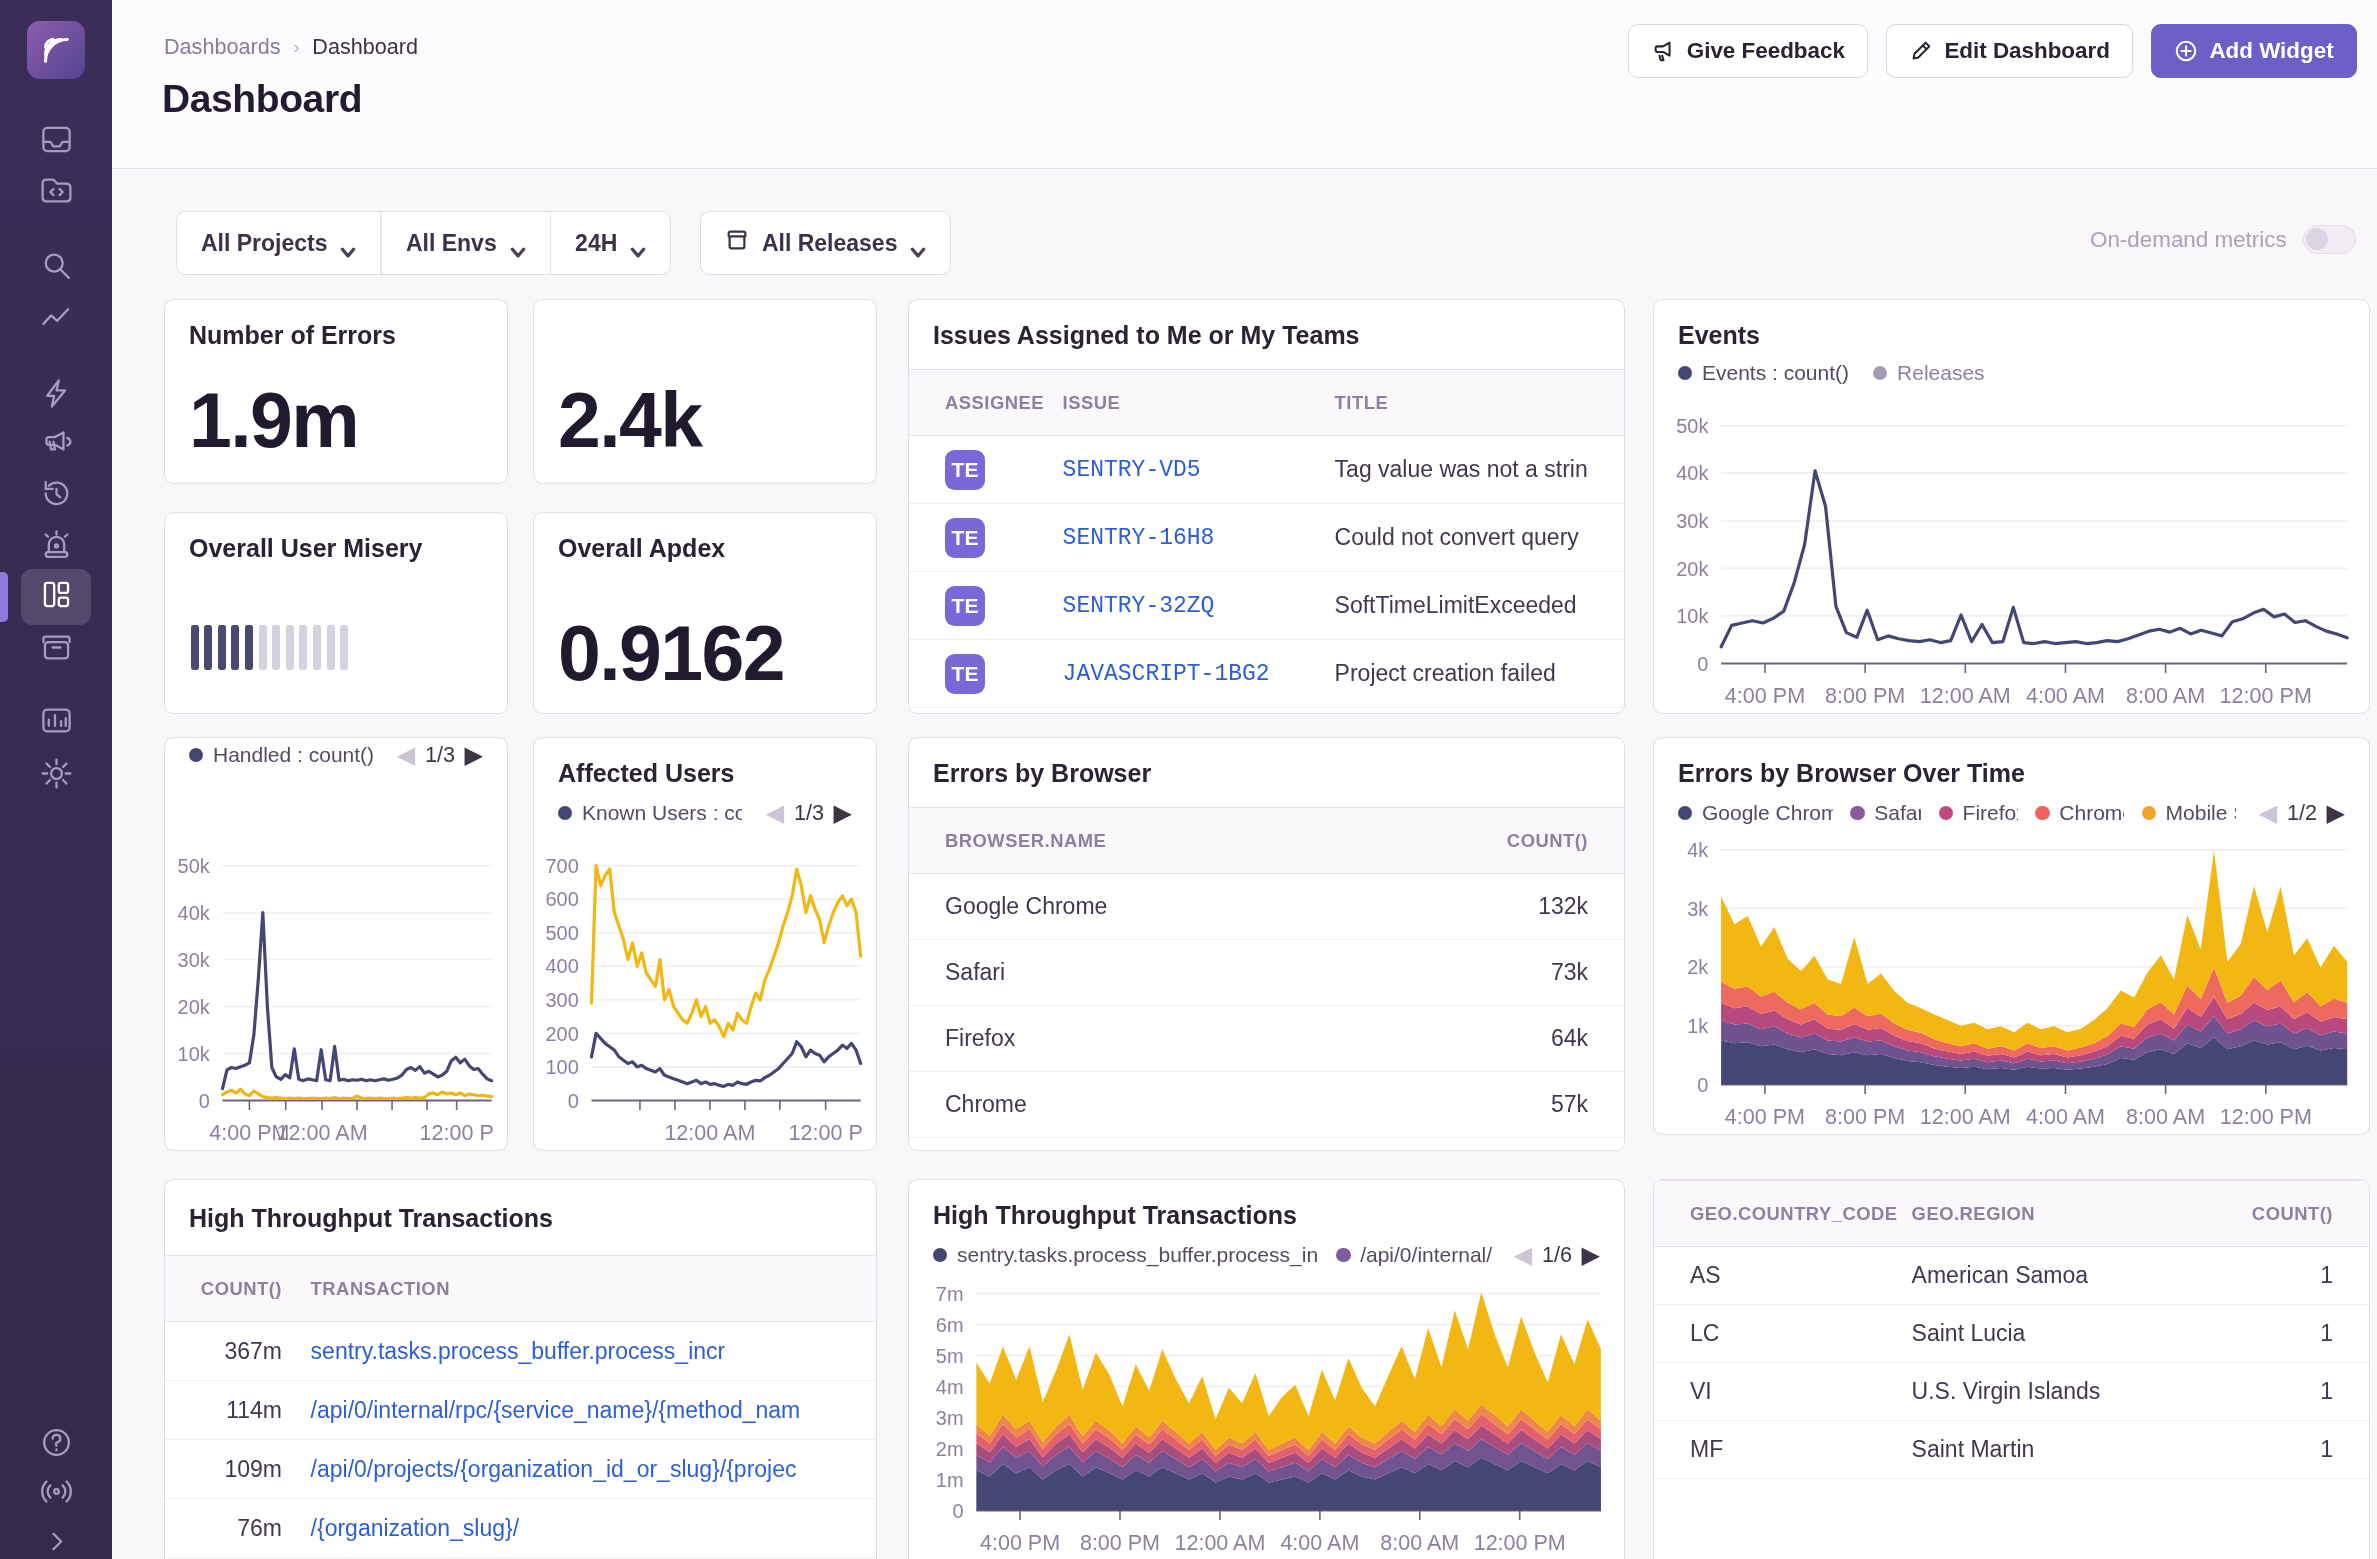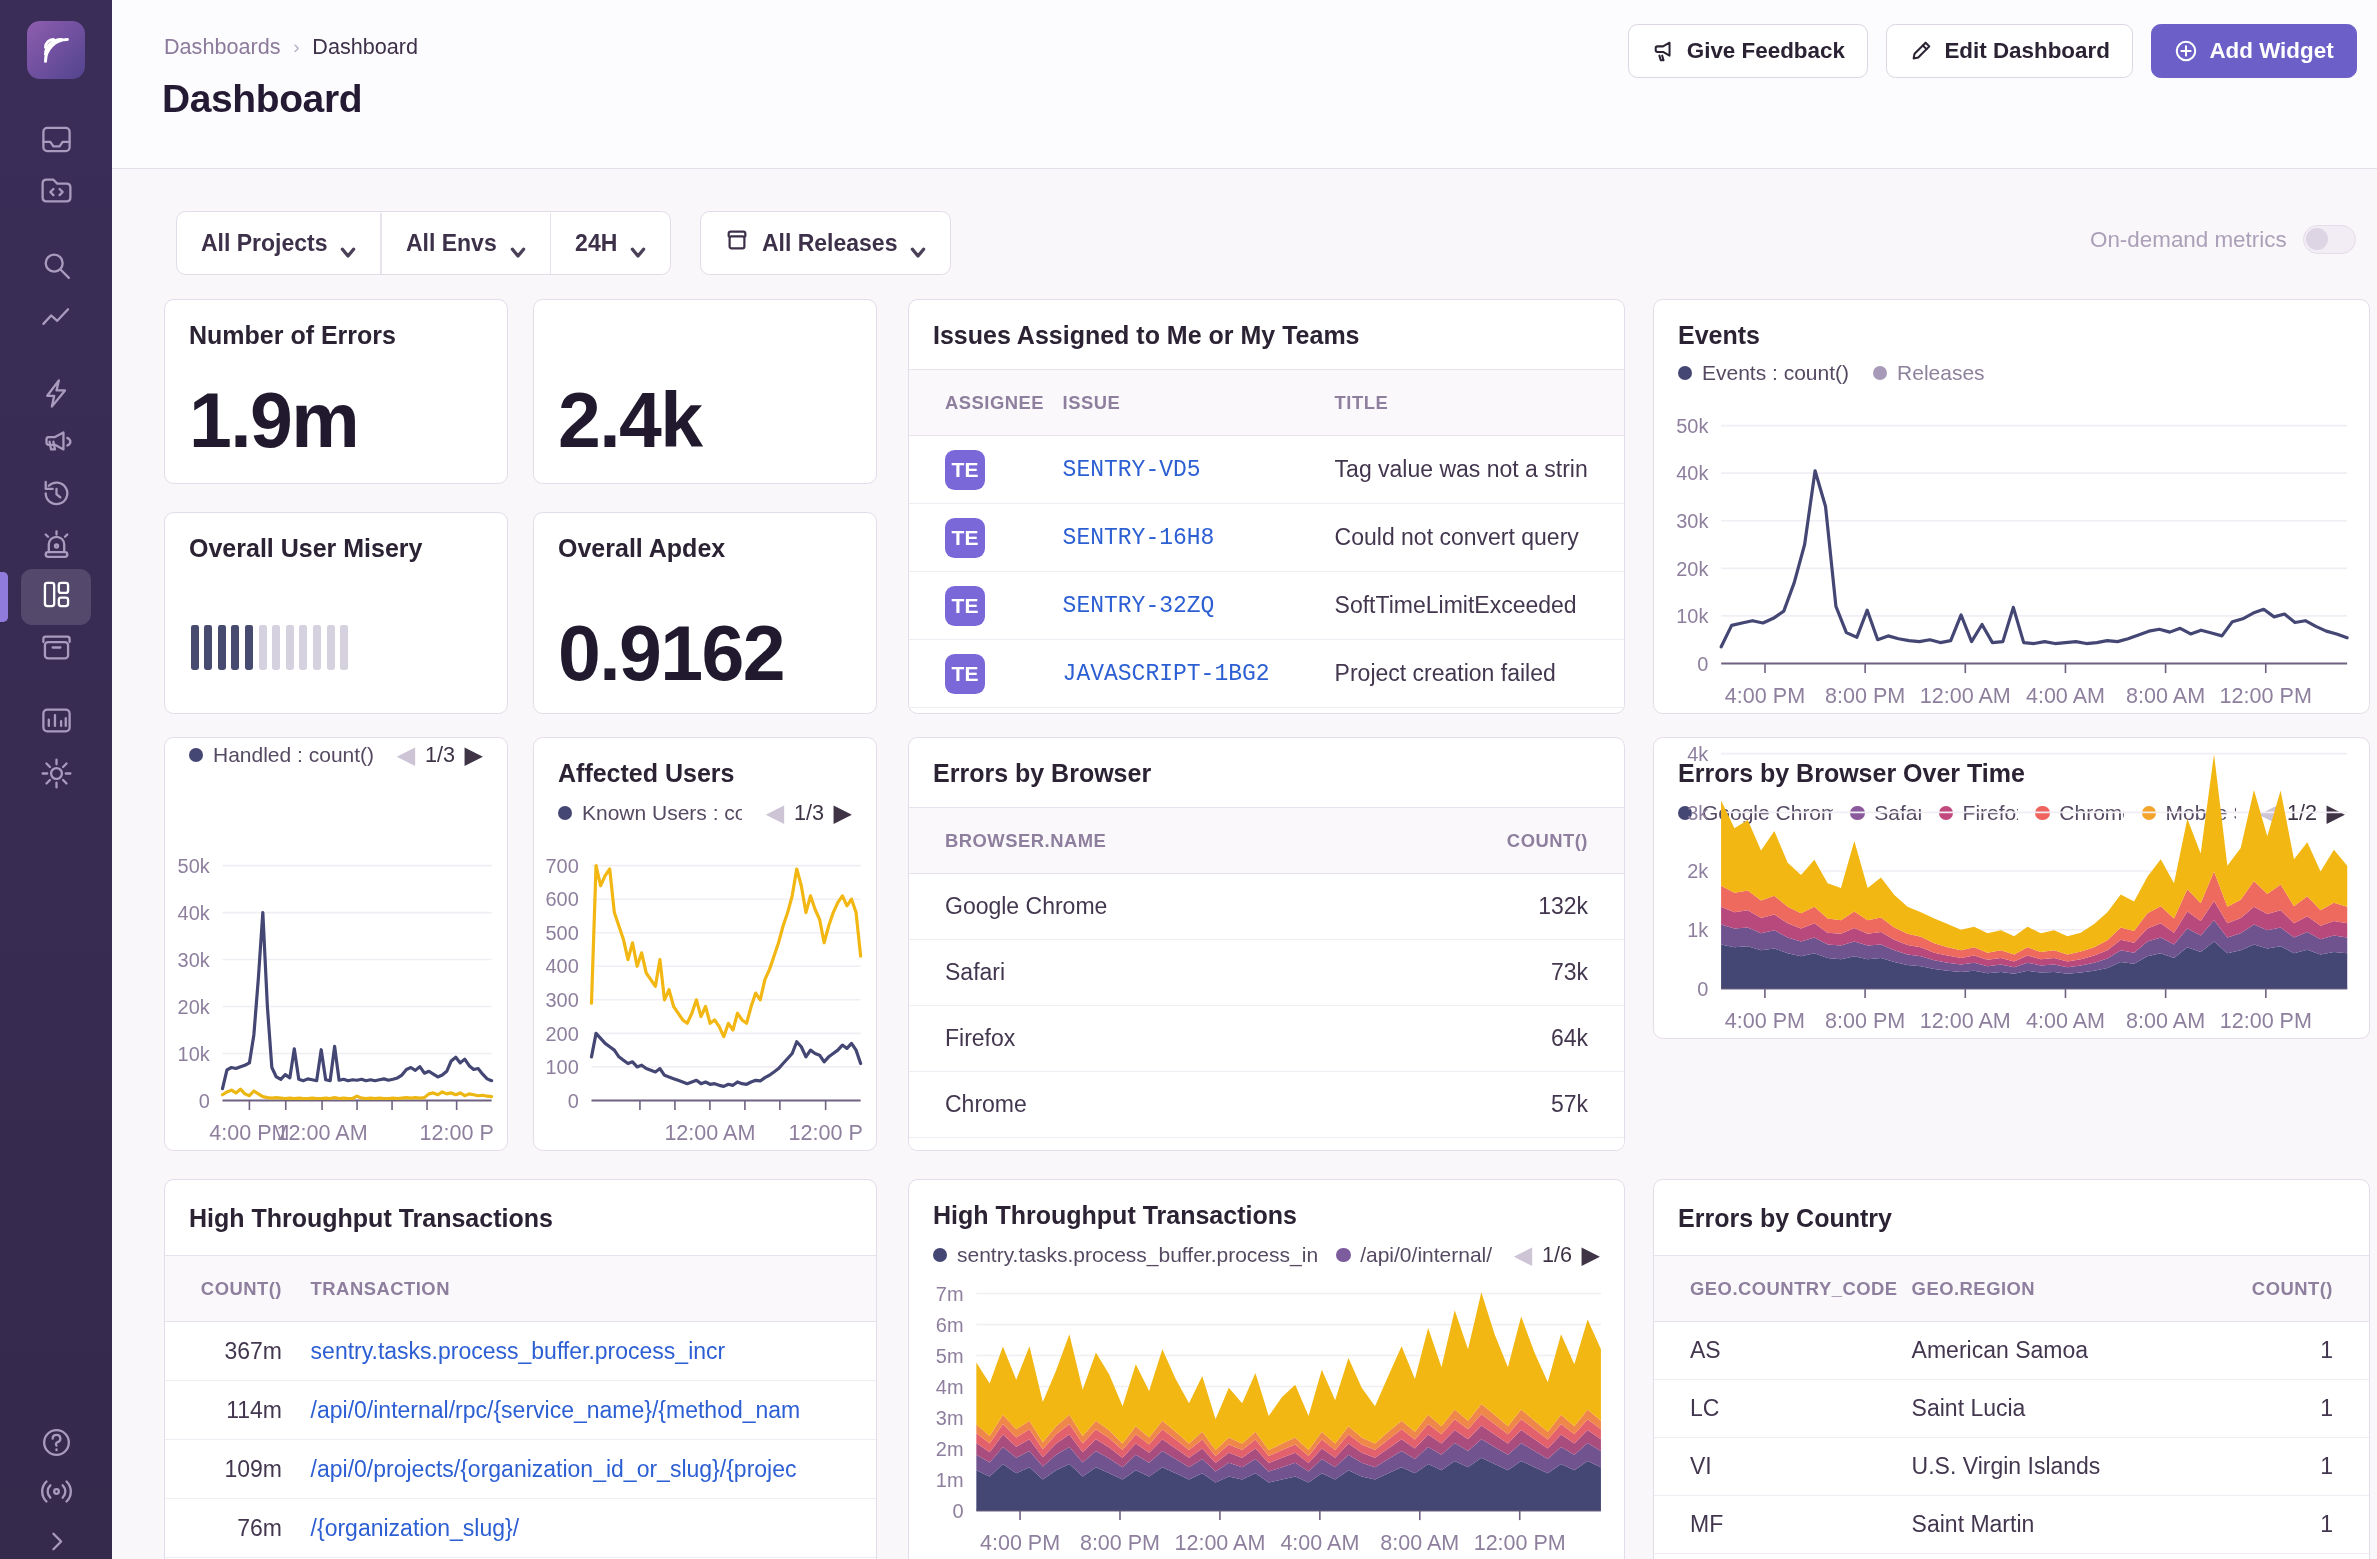--- a/index.html
+++ b/index.html
@@ -480,21 +480,21 @@
       </div>
       <div class="tbl-row grid-browser">
         <div class="cell first">Chrome</div>
           <div class="cell right">57k</div>
       </div>
       <div class="tbl-row grid-browser">
         
       </div>
     </section>
 
-    <section class="card" style="left:1541px;top:568px;width:717px;height:302px">
+    <section class="card" style="left:1541px;top:568px;width:717px;height:398px">
       <div class="w-title">Errors by Browser Over Time</div>
       <div class="legend-row" style="gap:17.6px">
         <div class="legend-item">
           <span class="dot" style="background-color: rgb(68, 70, 116);"></span>
           <span class="lbl">Google Chrome</span>
           </div>
         <div class="legend-item">
           <span class="dot" style="background-color: rgb(138, 90, 157);"></span>
           <span class="lbl">Safari</span>
           </div>
@@ -620,21 +620,20 @@
             <path d="M 84 233.4857142857143 L 100.7 241.3 L 117.3 225.7 L 134.0 237.4 L 150.6 229.6 L 167.3 245.1 L 184.0 233.5 L 200.6 225.7 L 217.3 241.3 L 233.9 229.6 L 250.6 237.4 L 267.3 245.1 L 283.9 233.5 L 300.6 241.3 L 317.2 229.6 L 333.9 237.4 L 350.6 245.1 L 367.2 237.4 L 383.9 249.0 L 400.5 241.3 L 417.2 245.1 L 433.9 237.4 L 450.5 249.0 L 467.2 245.1 L 483.8 241.3 L 500.5 249.0 L 517.1 237.4 L 533.8 245.1 L 550.5 233.5 L 567.1 241.3 L 583.8 245.1 L 600.4 237.4 L 617.1 229.6 L 633.8 237.4 L 650.4 225.7 L 667.1 233.5 L 683.7 221.8 L 700.4 229.6 L 717.1 217.9 L 733.7 225.7 L 750.4 233.5 L 767.0 221.8 L 783.7 229.6 L 800.4 237.4 L 817.0 225.7 L 833.7 233.5 L 850.3 221.8 L 867.0 229.6 L 867.0 284.0 L 850.3 284.0 L 833.7 284.0 L 817.0 284.0 L 800.4 284.0 L 783.7 284.0 L 767.0 284.0 L 750.4 284.0 L 733.7 284.0 L 717.1 284.0 L 700.4 284.0 L 683.7 284.0 L 667.1 284.0 L 650.4 284.0 L 633.8 284.0 L 617.1 284.0 L 600.4 284.0 L 583.8 284.0 L 567.1 284.0 L 550.5 284.0 L 533.8 284.0 L 517.1 284.0 L 500.5 284.0 L 483.8 284.0 L 467.2 284.0 L 450.5 284.0 L 433.9 284.0 L 417.2 284.0 L 400.5 284.0 L 383.9 284.0 L 367.2 284.0 L 350.6 284.0 L 333.9 284.0 L 317.2 284.0 L 300.6 284.0 L 283.9 284.0 L 267.3 284.0 L 250.6 284.0 L 233.9 284.0 L 217.3 284.0 L 200.6 284.0 L 184.0 284.0 L 167.3 284.0 L 150.6 284.0 L 134.0 284.0 L 117.3 284.0 L 100.7 284.0 L 84.0 284.0 Z" fill="#444674" stroke="none"></path>
             <path d="M 84 214.05714285714288 L 100.7 223.8 L 117.3 204.3 L 134.0 217.9 L 150.6 209.4 L 167.3 228.8 L 184.0 214.1 L 200.6 204.3 L 217.3 223.8 L 233.9 209.4 L 250.6 218.7 L 267.3 229.6 L 283.9 214.1 L 300.6 224.2 L 317.2 209.4 L 333.9 219.5 L 350.6 229.6 L 367.2 219.5 L 383.9 235.0 L 400.5 224.2 L 417.2 229.6 L 433.9 219.5 L 450.5 235.0 L 467.2 229.6 L 483.8 224.2 L 500.5 235.0 L 517.1 219.5 L 533.8 229.6 L 550.5 214.1 L 567.1 224.2 L 583.8 229.6 L 600.4 219.5 L 617.1 209.4 L 633.8 219.5 L 650.4 204.3 L 667.1 214.1 L 683.7 199.3 L 700.4 209.4 L 717.1 194.6 L 733.7 204.3 L 750.4 214.1 L 767.0 199.3 L 783.7 209.4 L 800.4 219.5 L 817.0 204.3 L 833.7 214.1 L 850.3 199.3 L 867.0 209.4 L 867.0 229.6 L 850.3 221.8 L 833.7 233.5 L 817.0 225.7 L 800.4 237.4 L 783.7 229.6 L 767.0 221.8 L 750.4 233.5 L 733.7 225.7 L 717.1 217.9 L 700.4 229.6 L 683.7 221.8 L 667.1 233.5 L 650.4 225.7 L 633.8 237.4 L 617.1 229.6 L 600.4 237.4 L 583.8 245.1 L 567.1 241.3 L 550.5 233.5 L 533.8 245.1 L 517.1 237.4 L 500.5 249.0 L 483.8 241.3 L 467.2 245.1 L 450.5 249.0 L 433.9 237.4 L 417.2 245.1 L 400.5 241.3 L 383.9 249.0 L 367.2 237.4 L 350.6 245.1 L 333.9 237.4 L 317.2 229.6 L 300.6 241.3 L 283.9 233.5 L 267.3 245.1 L 250.6 237.4 L 233.9 229.6 L 217.3 241.3 L 200.6 225.7 L 184.0 233.5 L 167.3 245.1 L 150.6 229.6 L 134.0 237.4 L 117.3 225.7 L 100.7 241.3 L 84.0 233.5 Z" fill="#70538f" stroke="none"></path>
             <path d="M 84 199.29142857142858 L 100.7 210.9 L 117.3 188.8 L 134.0 204.0 L 150.6 194.6 L 167.3 217.2 L 184.0 200.1 L 200.6 188.8 L 217.3 210.9 L 233.9 194.6 L 250.6 205.1 L 267.3 217.9 L 283.9 200.1 L 300.6 211.7 L 317.2 194.6 L 333.9 206.3 L 350.6 217.9 L 367.2 206.3 L 383.9 224.5 L 400.5 211.7 L 417.2 217.9 L 433.9 206.3 L 450.5 224.5 L 467.2 217.9 L 483.8 211.7 L 500.5 224.5 L 517.1 206.3 L 533.8 217.9 L 550.5 200.1 L 567.1 211.7 L 583.8 217.9 L 600.4 206.3 L 617.1 194.6 L 633.8 206.3 L 650.4 188.8 L 667.1 200.1 L 683.7 183.0 L 700.4 194.6 L 717.1 177.5 L 733.7 188.8 L 750.4 200.1 L 767.0 183.0 L 783.7 194.6 L 800.4 206.3 L 817.0 188.8 L 833.7 200.1 L 850.3 183.0 L 867.0 194.6 L 867.0 209.4 L 850.3 199.3 L 833.7 214.1 L 817.0 204.3 L 800.4 219.5 L 783.7 209.4 L 767.0 199.3 L 750.4 214.1 L 733.7 204.3 L 717.1 194.6 L 700.4 209.4 L 683.7 199.3 L 667.1 214.1 L 650.4 204.3 L 633.8 219.5 L 617.1 209.4 L 600.4 219.5 L 583.8 229.6 L 567.1 224.2 L 550.5 214.1 L 533.8 229.6 L 517.1 219.5 L 500.5 235.0 L 483.8 224.2 L 467.2 229.6 L 450.5 235.0 L 433.9 219.5 L 417.2 229.6 L 400.5 224.2 L 383.9 235.0 L 367.2 219.5 L 350.6 229.6 L 333.9 219.5 L 317.2 209.4 L 300.6 224.2 L 283.9 214.1 L 267.3 229.6 L 250.6 218.7 L 233.9 209.4 L 217.3 223.8 L 200.6 204.3 L 184.0 214.1 L 167.3 228.8 L 150.6 209.4 L 134.0 217.9 L 117.3 204.3 L 100.7 223.8 L 84.0 214.1 Z" fill="#a94d7f" stroke="none"></path>
             <path d="M 84 186.85714285714283 L 100.7 200.1 L 117.3 175.6 L 134.0 192.3 L 150.6 182.2 L 167.3 207.1 L 184.0 188.4 L 200.6 175.6 L 217.3 200.1 L 233.9 182.2 L 250.6 193.5 L 267.3 208.2 L 283.9 188.4 L 300.6 201.2 L 317.2 182.2 L 333.9 195.0 L 350.6 208.2 L 367.2 195.0 L 383.9 215.6 L 400.5 201.2 L 417.2 208.2 L 433.9 195.0 L 450.5 215.6 L 467.2 208.2 L 483.8 201.2 L 500.5 215.6 L 517.1 195.0 L 533.8 208.2 L 550.5 188.4 L 567.1 201.2 L 583.8 208.2 L 600.4 195.0 L 617.1 182.2 L 633.8 195.0 L 650.4 175.6 L 667.1 188.4 L 683.7 169.4 L 700.4 182.2 L 717.1 163.2 L 733.7 175.6 L 750.4 188.4 L 767.0 169.4 L 783.7 182.2 L 800.4 195.0 L 817.0 175.6 L 833.7 188.4 L 850.3 169.4 L 867.0 182.2 L 867.0 194.6 L 850.3 183.0 L 833.7 200.1 L 817.0 188.8 L 800.4 206.3 L 783.7 194.6 L 767.0 183.0 L 750.4 200.1 L 733.7 188.8 L 717.1 177.5 L 700.4 194.6 L 683.7 183.0 L 667.1 200.1 L 650.4 188.8 L 633.8 206.3 L 617.1 194.6 L 600.4 206.3 L 583.8 217.9 L 567.1 211.7 L 550.5 200.1 L 533.8 217.9 L 517.1 206.3 L 500.5 224.5 L 483.8 211.7 L 467.2 217.9 L 450.5 224.5 L 433.9 206.3 L 417.2 217.9 L 400.5 211.7 L 383.9 224.5 L 367.2 206.3 L 350.6 217.9 L 333.9 206.3 L 317.2 194.6 L 300.6 211.7 L 283.9 200.1 L 267.3 217.9 L 250.6 205.1 L 233.9 194.6 L 217.3 210.9 L 200.6 188.8 L 184.0 200.1 L 167.3 217.2 L 150.6 194.6 L 134.0 204.0 L 117.3 188.8 L 100.7 210.9 L 84.0 199.3 Z" fill="#e3606d" stroke="none"></path>
             <path d="M 84 175.97714285714284 L 100.7 190.7 L 117.3 163.9 L 134.0 182.2 L 150.6 171.3 L 167.3 198.5 L 184.0 178.3 L 200.6 163.9 L 217.3 190.7 L 233.9 171.3 L 250.6 183.4 L 267.3 200.1 L 283.9 178.3 L 300.6 192.3 L 317.2 171.3 L 333.9 185.3 L 350.6 200.1 L 367.2 185.3 L 383.9 208.2 L 400.5 192.3 L 417.2 200.1 L 433.9 185.3 L 450.5 208.2 L 467.2 200.1 L 483.8 192.3 L 500.5 208.2 L 517.1 185.3 L 533.8 200.1 L 550.5 178.3 L 567.1 192.3 L 583.8 200.1 L 600.4 185.3 L 617.1 171.3 L 633.8 185.3 L 650.4 163.9 L 667.1 178.3 L 683.7 157.3 L 700.4 171.3 L 717.1 150.3 L 733.7 163.9 L 750.4 178.3 L 767.0 157.3 L 783.7 171.3 L 800.4 185.3 L 817.0 163.9 L 833.7 178.3 L 850.3 157.3 L 867.0 171.3 L 867.0 182.2 L 850.3 169.4 L 833.7 188.4 L 817.0 175.6 L 800.4 195.0 L 783.7 182.2 L 767.0 169.4 L 750.4 188.4 L 733.7 175.6 L 717.1 163.2 L 700.4 182.2 L 683.7 169.4 L 667.1 188.4 L 650.4 175.6 L 633.8 195.0 L 617.1 182.2 L 600.4 195.0 L 583.8 208.2 L 567.1 201.2 L 550.5 188.4 L 533.8 208.2 L 517.1 195.0 L 500.5 215.6 L 483.8 201.2 L 467.2 208.2 L 450.5 215.6 L 433.9 195.0 L 417.2 208.2 L 400.5 201.2 L 383.9 215.6 L 367.2 195.0 L 350.6 208.2 L 333.9 195.0 L 317.2 182.2 L 300.6 201.2 L 283.9 188.4 L 267.3 208.2 L 250.6 193.5 L 233.9 182.2 L 217.3 200.1 L 200.6 175.6 L 184.0 188.4 L 167.3 207.1 L 150.6 182.2 L 134.0 192.3 L 117.3 175.6 L 100.7 200.1 L 84.0 186.9 Z" fill="#f0874a" stroke="none"></path>
             <path d="M 84 98.26285714285711 L 100.7 124.7 L 117.3 78.4 L 134.0 120.0 L 150.6 78.1 L 167.3 148.0 L 184.0 108.4 L 200.6 62.9 L 217.3 132.5 L 233.9 85.8 L 250.6 113.4 L 267.3 153.4 L 283.9 100.6 L 300.6 134.0 L 317.2 81.9 L 333.9 119.2 L 350.6 149.6 L 367.2 115.4 L 383.9 169.4 L 400.5 130.1 L 417.2 149.6 L 433.9 111.5 L 450.5 165.5 L 467.2 141.8 L 483.8 126.2 L 500.5 165.5 L 517.1 107.6 L 533.8 145.7 L 550.5 92.8 L 567.1 130.1 L 583.8 153.4 L 600.4 115.4 L 617.1 78.1 L 633.8 119.2 L 650.4 55.1 L 667.1 104.5 L 683.7 33.0 L 700.4 81.9 L 717.1 10.4 L 733.7 62.9 L 750.4 104.5 L 767.0 40.8 L 783.7 85.8 L 800.4 123.1 L 817.0 62.9 L 833.7 100.6 L 850.3 44.6 L 867.0 81.9 L 867.0 171.3 L 850.3 157.3 L 833.7 178.3 L 817.0 163.9 L 800.4 185.3 L 783.7 171.3 L 767.0 157.3 L 750.4 178.3 L 733.7 163.9 L 717.1 150.3 L 700.4 171.3 L 683.7 157.3 L 667.1 178.3 L 650.4 163.9 L 633.8 185.3 L 617.1 171.3 L 600.4 185.3 L 583.8 200.1 L 567.1 192.3 L 550.5 178.3 L 533.8 200.1 L 517.1 185.3 L 500.5 208.2 L 483.8 192.3 L 467.2 200.1 L 450.5 208.2 L 433.9 185.3 L 417.2 200.1 L 400.5 192.3 L 383.9 208.2 L 367.2 185.3 L 350.6 200.1 L 333.9 185.3 L 317.2 171.3 L 300.6 192.3 L 283.9 178.3 L 267.3 200.1 L 250.6 183.4 L 233.9 171.3 L 217.3 190.7 L 200.6 163.9 L 184.0 178.3 L 167.3 198.5 L 150.6 171.3 L 134.0 182.2 L 117.3 163.9 L 100.7 190.7 L 84.0 176.0 Z" fill="#f2b712" stroke="none"></path>
           </svg></div>
     </section>
 
     <section class="card" style="left:1541px;top:1010px;width:717px;height:455px">
-      <div class="w-title" style="padding:24px 24px 22.4px">Errors by Country</div>
       <div class="tbl-head grid-country">
         <div class="cell first">GEO.COUNTRY_CODE</div>
         <div class="cell">GEO.REGION</div>
         <div class="cell right">COUNT()</div>
       </div>
       <div class="tbl-row grid-country">
         <div class="cell first">AS</div>
         <div class="cell">American Samoa</div>
         <div class="cell right">1</div>
       </div>

